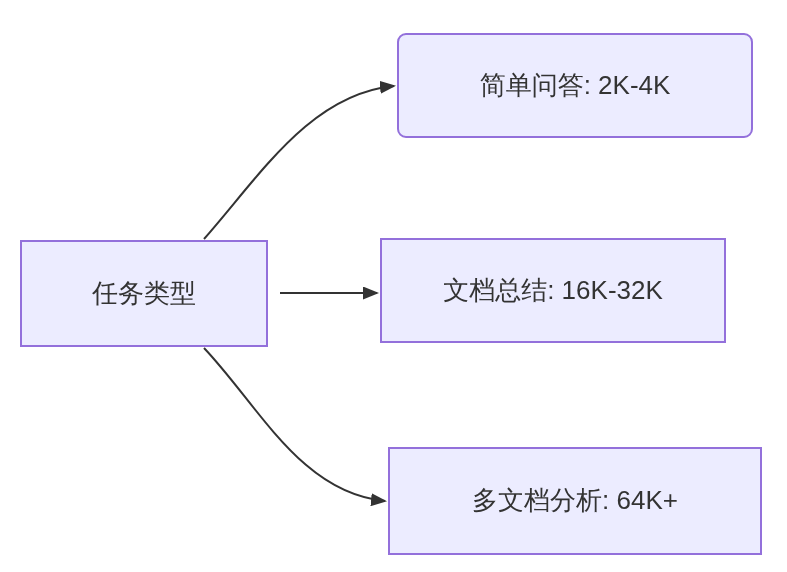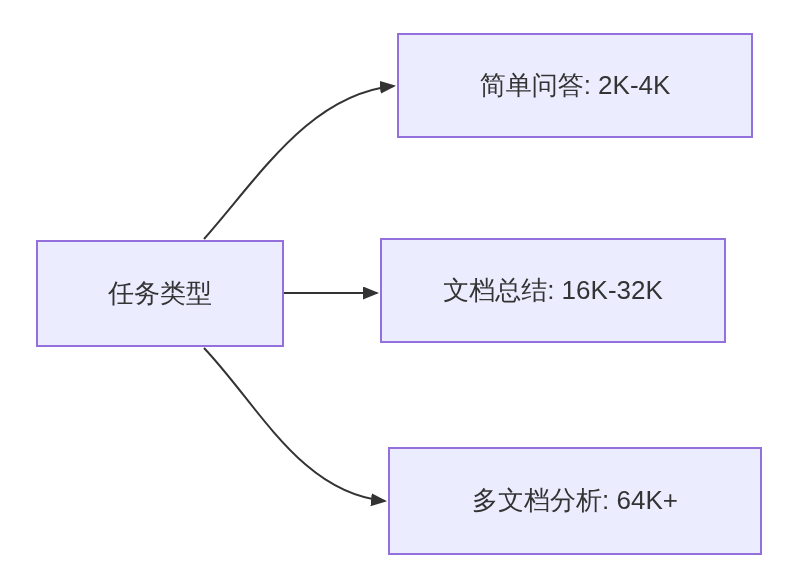--- a/index.html
+++ b/index.html
@@ -30,22 +30,22 @@
     border: 2px solid #9370DB;
     display: flex;
     align-items: center;
     justify-content: center;
     color: #333333;
     font-size: 26px;
     line-height: 1.2;
     text-align: center;
     white-space: nowrap;
   }
-  .node-root    { left: 36px;  top: 240px; width: 248px; height: 107px; }
-  .node-top     { left: 397px; top: 33px;  width: 356px; height: 105px; }
+  .node-root    { left: 20px;  top: 240px; width: 248px; height: 107px; }
+  .node-top     { left: 397px; top: 33px;  width: 356px; height: 105px; border-radius: 9px; }
   .node-middle  { left: 380px; top: 238px; width: 346px; height: 105px; }
   .node-bottom  { left: 388px; top: 447px; width: 374px; height: 108px; }
 </style>
 </head>
 <body>
 
 <div class="canvas">
 
   <svg class="edges-layer" viewBox="0 0 787 572" xmlns="http://www.w3.org/2000/svg">
     <defs>

